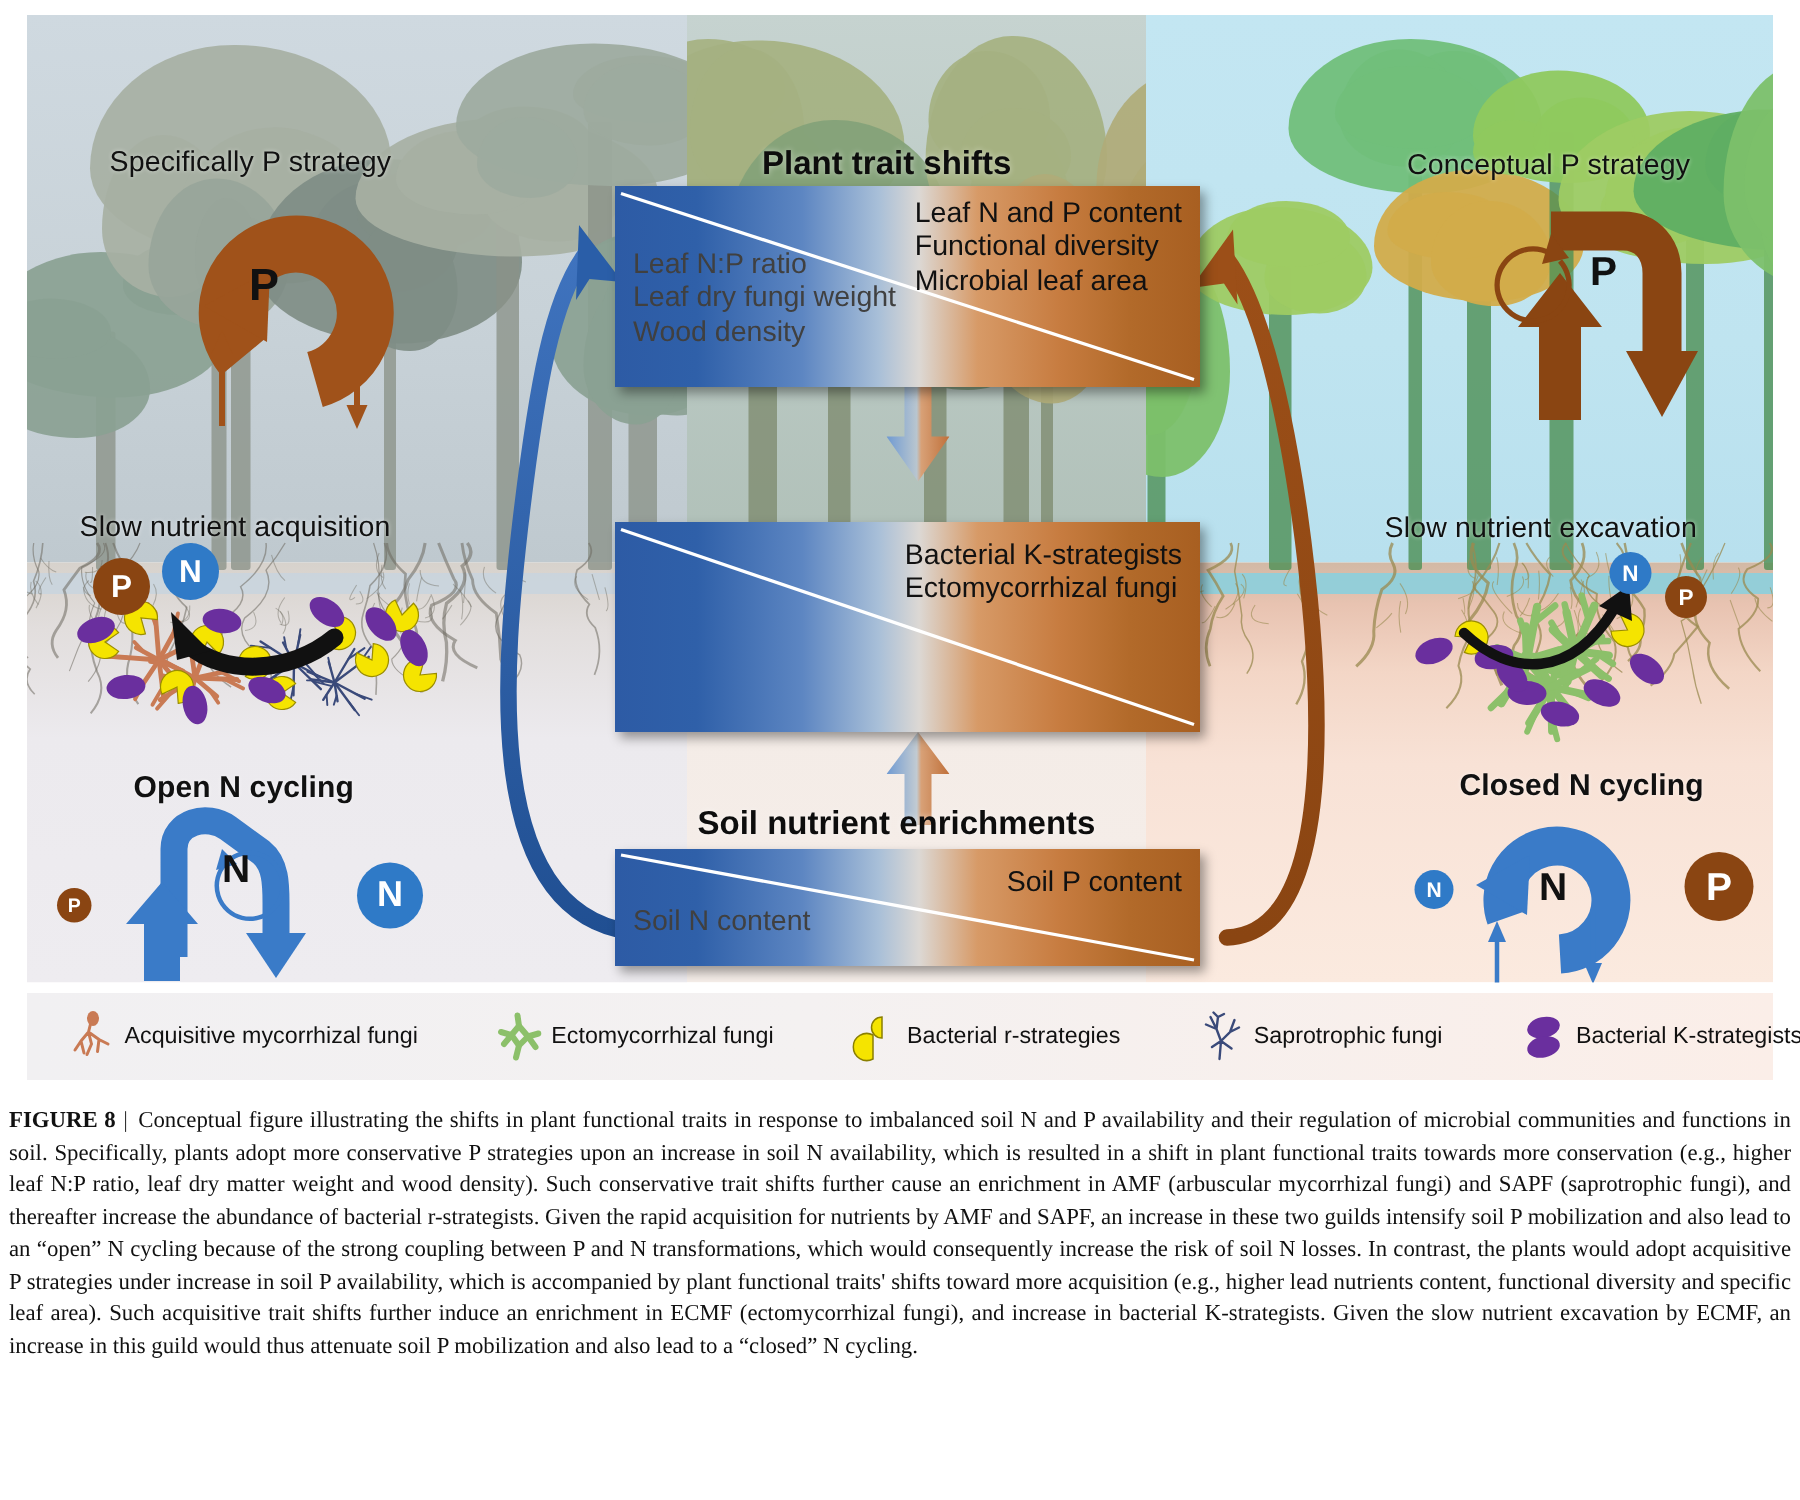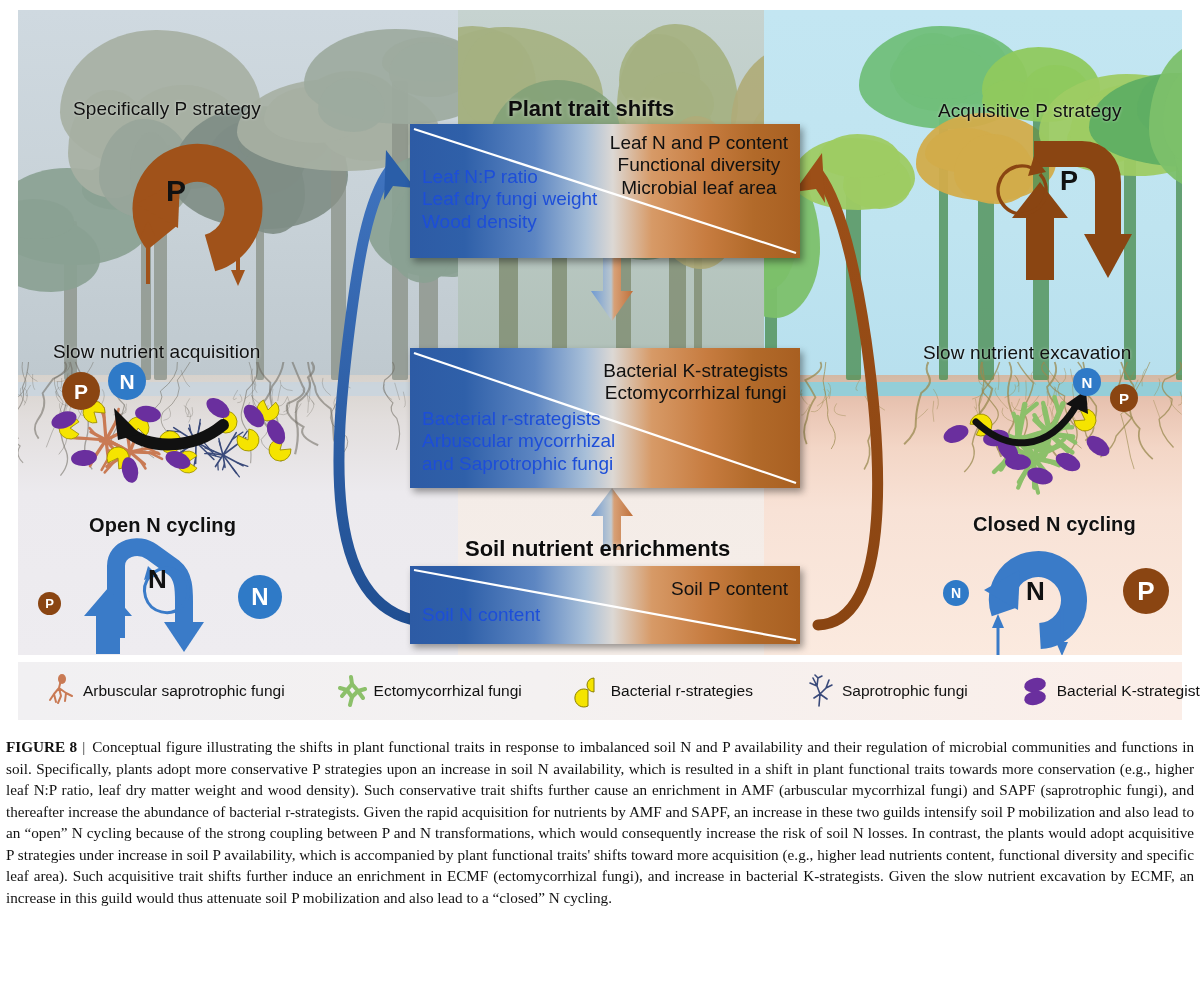--- a/index.html
+++ b/index.html
@@ -75,24 +75,24 @@
   }
   .gbox .grad{
     position:absolute;inset:0;
     background:linear-gradient(90deg,
       #2d5ba5 0%, #2f60a9 14%, #5d86c2 32%, #a8bfd8 45%,
       #dcd8d4 52%, #d79a67 62%, #c77c40 76%, #b26a2a 88%, #a85f21 100%);
   }
   .gbox .slash{
     position:absolute;left:0;top:0;width:100%;height:100%;
   }
-  .gbox .txt{position:absolute;color:#1d4ed8;font-size:19px;line-height:1.18;white-space:nowrap;}
+  .gbox .txt{position:absolute;color:#404040;font-size:19px;line-height:1.18;white-space:nowrap;}
   .gbox .txt.dark{color:#111;}
   .gbox .txt.left{left:12px;text-align:left;}
-  .gbox .txt.right{right:12px;text-align:center;}
+  .gbox .txt.right{right:12px;text-align:left;}
 
   .gtitle{
     position:absolute;font-weight:700;font-size:22px;color:#0d0d0d;
     white-space:nowrap;text-shadow:0 0 4px rgba(255,255,255,.5);
   }
 
   
   .varrow{position:absolute;}
 
   
@@ -704,21 +704,21 @@
 
         <path d="M 62 38 A 22 22 0 1 0 64 36" fill="none" stroke="#3a7bc8" stroke-width="3"></path>
         <path d="M 60 28 L 70 38 L 56 42 Z" fill="#3a7bc8"></path>
       </svg>
       <div class="cyc-letter" style="left:60px;top:28px;font-size:26px;">N</div>
     </div>
 
     <div class="token p" style="left:20px;top:582px;width:23px;height:23px;font-size:13px;">P</div>
     <div class="token n" style="left:220px;top:565px;width:44px;height:44px;font-size:24px;">N</div>
 
-    <div class="scene-label" style="left:920px;top:90px;">Acquisitive P strategy</div>
+    <div class="scene-label" style="left:920px;top:90px;">Conceptual P strategy</div>
 
     <div class="cyc" style="left:960px;top:120px;width:180px;height:160px;">
       <svg width="180" height="160" viewBox="0 0 180 160">
 
         <path d="M 56 24 L 104 24 C 120 24 130 36 130 52 L 130 112" fill="none" stroke="#8a4512" stroke-width="26" stroke-linecap="butt"></path>
         <path d="M 130 148 L 106 104 L 154 104 Z" fill="#8a4512"></path>
 
         <polygon points="48,150 48,88 34,88 62,52 90,88 76,88 76,150" fill="#8a4512"></polygon>
 
         <path d="M 62 44 A 24 24 0 1 1 60 42" fill="none" stroke="#8a4512" stroke-width="3.5"></path>
@@ -792,25 +792,20 @@
         <div>Functional diversity</div>
         <div>Microbial leaf area</div>
       </div>
     </div>
 
     <div class="gbox" style="left:392px;top:338px;width:390px;height:140px;">
       <div class="grad"></div>
       <svg class="slash" viewBox="0 0 390 140" preserveAspectRatio="none">
         <line x1="4" y1="5" x2="386" y2="135" stroke="#ffffff" stroke-width="2.2"></line>
       </svg>
-      <div class="txt left" style="top:60px;">
-        <div>Bacterial r-strategists</div>
-        <div>Arbuscular mycorrhizal</div>
-        <div>and Saprotrophic fungi</div>
-      </div>
       <div class="txt right dark" style="top:12px;">
         <div>Bacterial K-strategists</div>
         <div>Ectomycorrhizal fungi</div>
       </div>
     </div>
 
     <div class="gtitle" style="left:447px;top:526px;">Soil nutrient enrichments</div>
     <div class="gbox" style="left:392px;top:556px;width:390px;height:78px;">
       <div class="grad"></div>
       <svg class="slash" viewBox="0 0 390 78" preserveAspectRatio="none">
@@ -828,21 +823,21 @@
 
   <div class="legend">
 
     <div class="legend-item" style="margin-left:28px;">
       <svg class="legend-ico" viewBox="0 0 30 34">
         <g stroke="#c97a54" stroke-width="2" fill="none" stroke-linecap="round">
           <path d="M15 6 L13 14 L8 20 M13 14 L20 19 M8 20 L4 26 M8 20 L10 28 M20 19 L26 22 M20 19 L19 27 M13 14 L15 22 M15 22 L12 29"></path>
         </g>
         <ellipse cx="16" cy="5" rx="4" ry="5" fill="#c97a54"></ellipse>
       </svg>
-      <span class="lbl">Arbuscular saprotrophic fungi</span>
+      <span class="lbl">Acquisitive mycorrhizal fungi</span>
     </div>
 
     <div class="legend-item" style="margin-left:52px;">
       <svg class="legend-ico" viewBox="0 0 30 34">
         <g stroke="#8cc06a" stroke-width="4" fill="none" stroke-linecap="round" stroke-linejoin="round">
           <path d="M15 10 L10 16 L15 23 L21 17 Z"></path>
           <path d="M15 10 L14 3 M10 16 L3 14 M15 23 L13 31 M21 17 L28 15 M21 17 L26 24 M10 16 L5 22"></path>
         </g>
       </svg>
       <span class="lbl">Ectomycorrhizal fungi</span>

